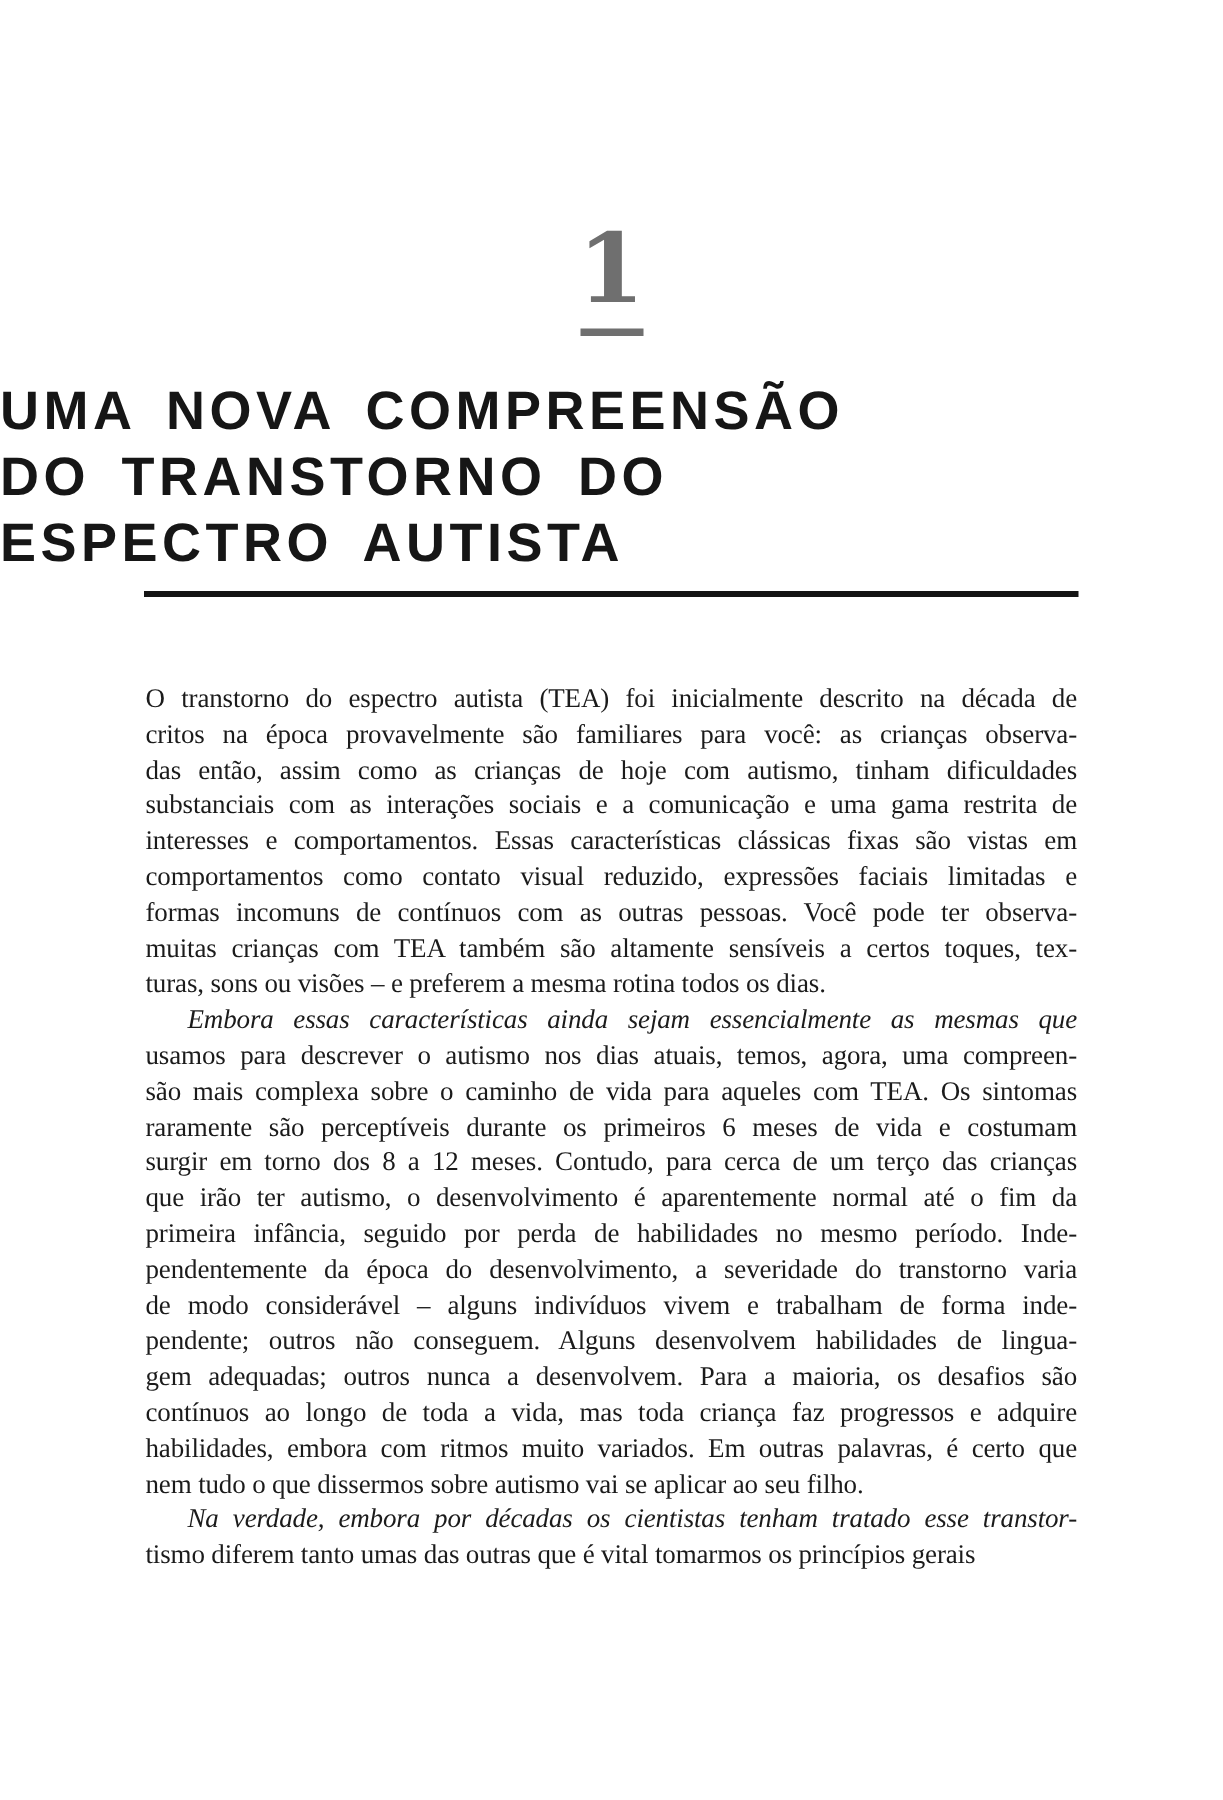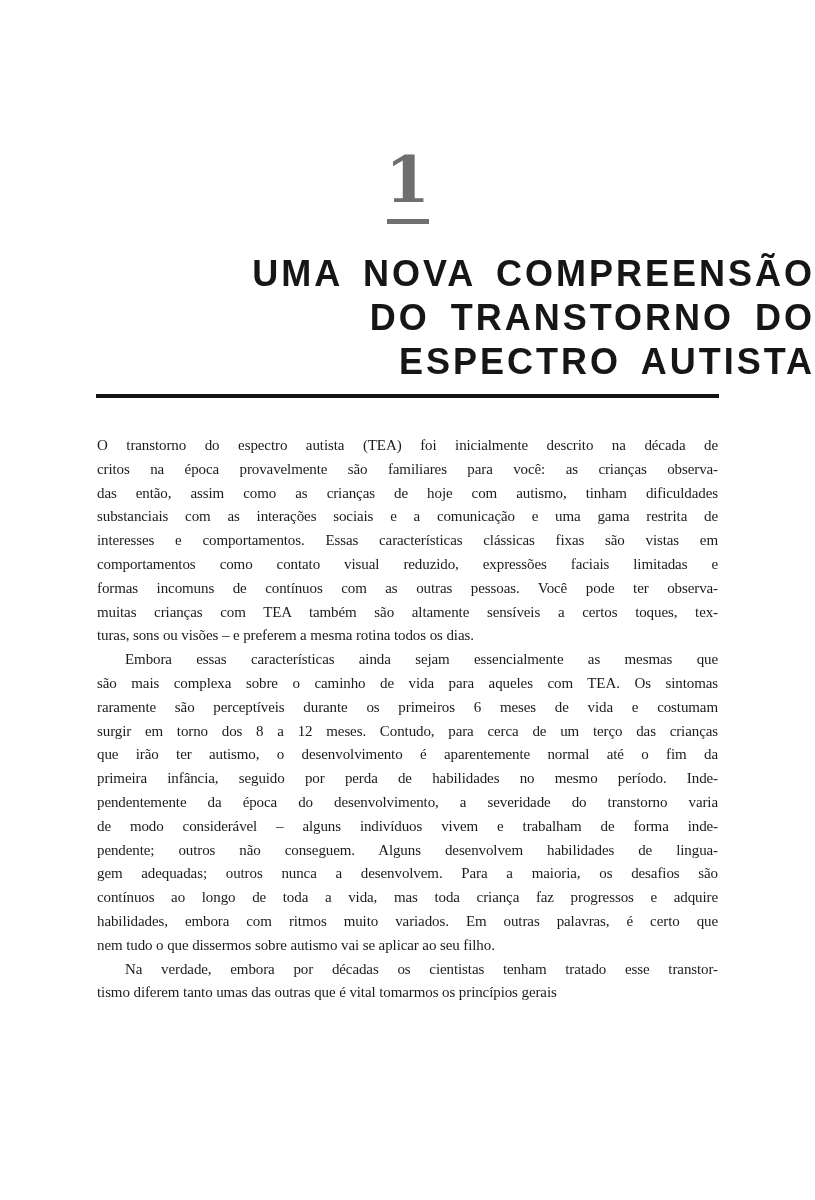--- a/index.html
+++ b/index.html
@@ -32,50 +32,51 @@
   }
   .chapter-title {
     margin: 28px auto 0;
     font-family: "Liberation Sans", sans-serif;
     font-weight: 700;
     font-size: 36px;
     line-height: 44px;
     letter-spacing: 3px;
     word-spacing: 8px;
     color: #161616;
-    text-align: right;
+    text-align: left;
   }
   .title-rule {
     width: 623px;
     height: 4px;
     background: #141414;
     margin: 10px auto 0;
   }
   .body-text {
     width: 621px;
-    margin: 36px auto 0;
+    margin: 56px auto 0;
     font-family: "Liberation Serif", "DejaVu Serif", serif;
-    font-size: 15px;
+    font-size: 18px;
     line-height: 23.8px;
     letter-spacing: -0.1px;
     color: #1b1b1b;
   }
   .paragraph {
     margin: 0;
   }
   .text-line {
     text-align: justify;
     text-align-last: justify;
     white-space: normal;
   }
   .text-line.last-line {
     text-align-last: left;
   }
   .paragraph.indented .text-line.first-line {
     padding-left: 28px;
+    font-style: italic;
   }
 </style>
 </head>
 <body>
 
 <div class="page">
   <div class="chapter-number">1</div>
   <div class="chapter-underline"></div>
   <h1 class="chapter-title">
       <div>UMA NOVA COMPREENSÃO</div>
@@ -90,20 +91,21 @@
         <div class="text-line">das então, assim como as crianças de hoje com autismo, tinham dificuldades</div>
         <div class="text-line">substanciais com as interações sociais e a comunicação e uma gama restrita de</div>
         <div class="text-line">interesses e comportamentos. Essas características clássicas fixas são vistas em</div>
         <div class="text-line">comportamentos como contato visual reduzido, expressões faciais limitadas e</div>
         <div class="text-line">formas incomuns de contínuos com as outras pessoas. Você pode ter observa-</div>
         <div class="text-line">muitas crianças com TEA também são altamente sensíveis a certos toques, tex-</div>
         <div class="text-line last-line">turas, sons ou visões – e preferem a mesma rotina todos os dias.</div>
       </div>
       <div class="paragraph indented">
         <div class="text-line first-line">Embora essas características ainda sejam essencialmente as mesmas que</div>
+        <div class="text-line">usamos para descrever o autismo nos dias atuais, temos, agora, uma compreen-</div>
         <div class="text-line">são mais complexa sobre o caminho de vida para aqueles com TEA. Os sintomas</div>
         <div class="text-line">raramente são perceptíveis durante os primeiros 6 meses de vida e costumam</div>
         <div class="text-line">surgir em torno dos 8 a 12 meses. Contudo, para cerca de um terço das crianças</div>
         <div class="text-line">que irão ter autismo, o desenvolvimento é aparentemente normal até o fim da</div>
         <div class="text-line">primeira infância, seguido por perda de habilidades no mesmo período. Inde-</div>
         <div class="text-line">pendentemente da época do desenvolvimento, a severidade do transtorno varia</div>
         <div class="text-line">de modo considerável – alguns indivíduos vivem e trabalham de forma inde-</div>
         <div class="text-line">pendente; outros não conseguem. Alguns desenvolvem habilidades de lingua-</div>
         <div class="text-line">gem adequadas; outros nunca a desenvolvem. Para a maioria, os desafios são</div>
         <div class="text-line">contínuos ao longo de toda a vida, mas toda criança faz progressos e adquire</div>

